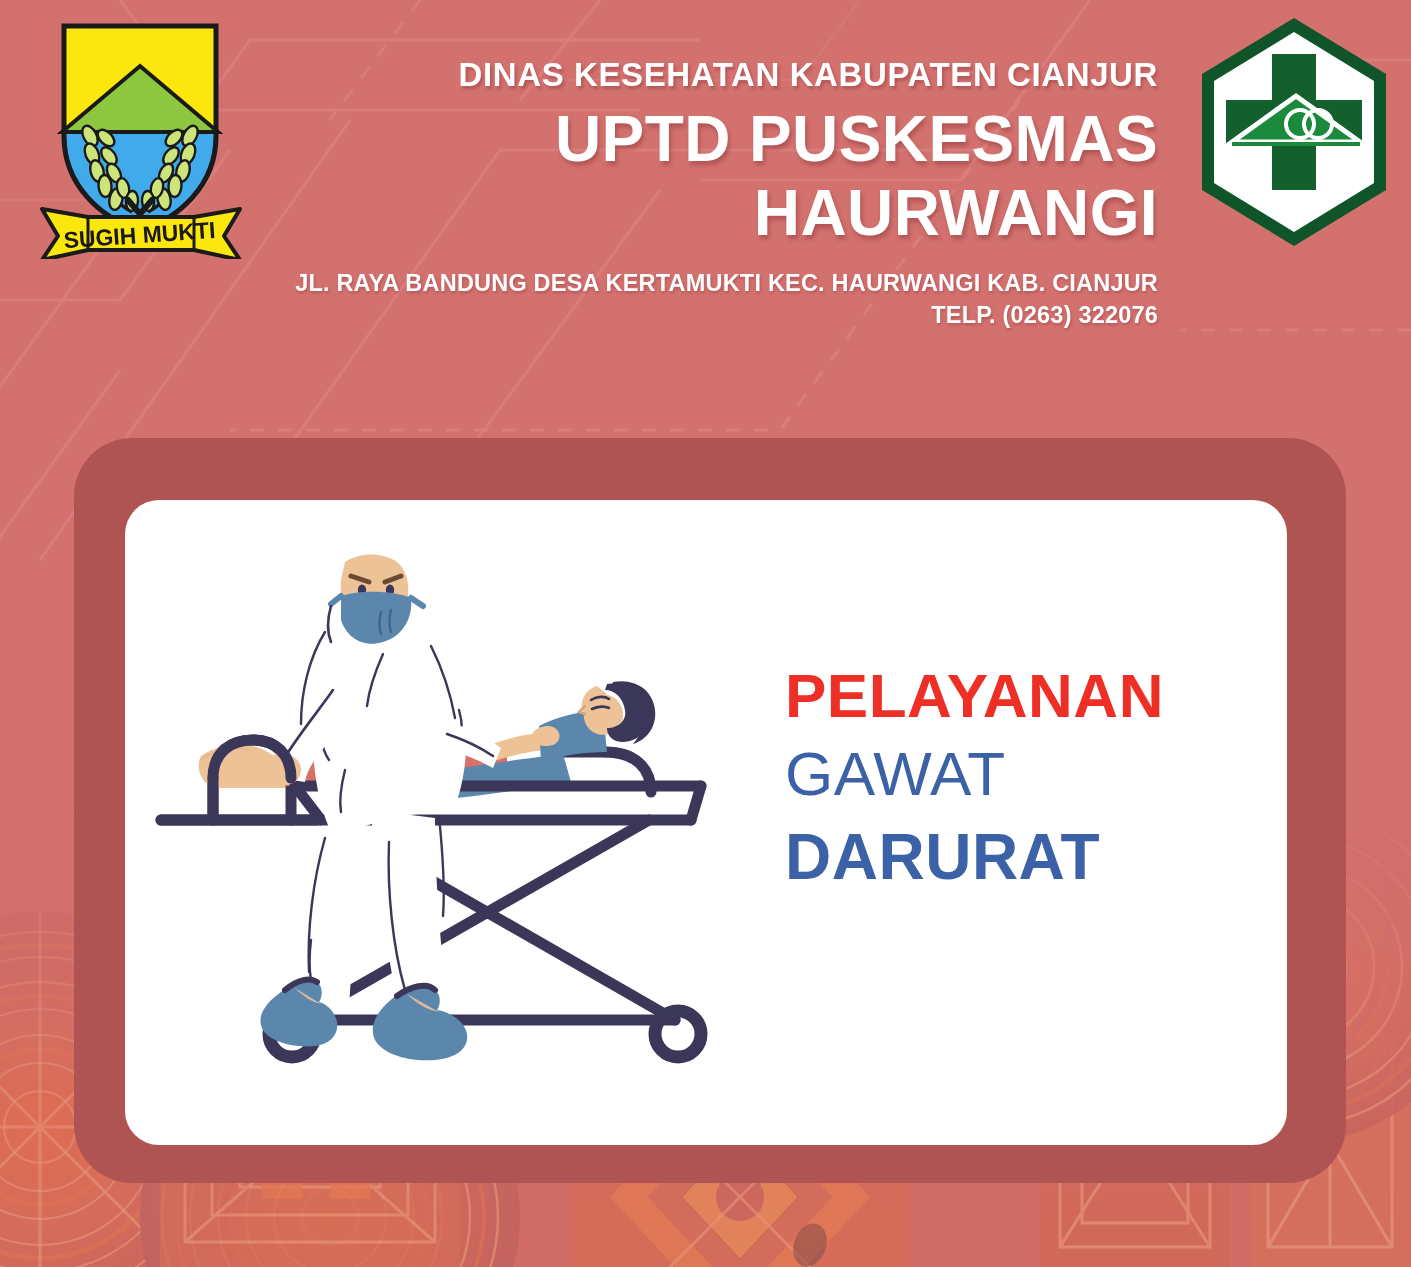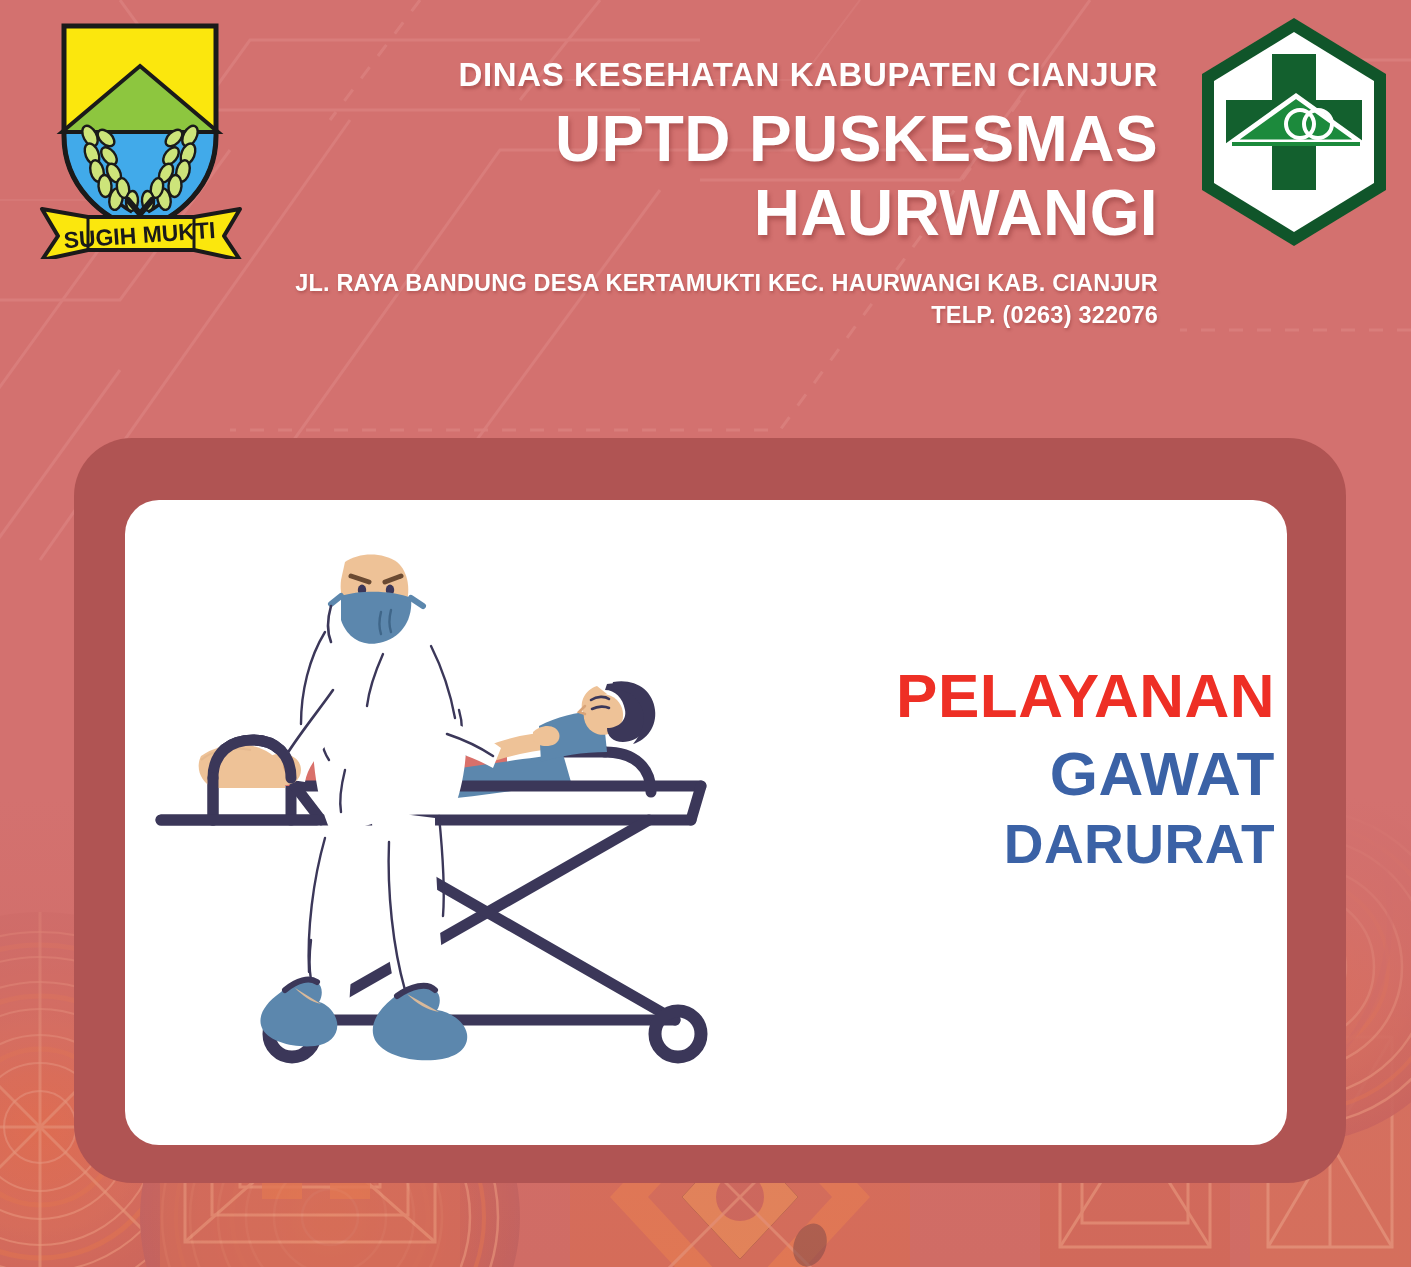--- a/index.html
+++ b/index.html
@@ -48,34 +48,34 @@
     position:absolute;left:74px;top:438px;width:1272px;height:745px;
     background:#b05453;border-radius:58px;
   }
   .card-inner{
     position:absolute;left:125px;top:500px;width:1162px;height:645px;
     background:#ffffff;border-radius:34px;overflow:hidden;
   }
 
   .illus{position:absolute;left:10px;top:20px;width:600px;height:610px;}
   .headline{
-    position:absolute;left:660px;top:165px;width:490px;text-align:right;
+    position:absolute;left:660px;top:165px;width:490px;text-align:left;
     line-height:1.0;
   }
   .h-red{
     font-size:62px;font-weight:bold;color:#ee2f25;letter-spacing:.5px;
     display:block;
   }
   .h-blue1{
-    font-size:62px;font-weight:bold;color:#3b62a6;letter-spacing:.5px;
+    font-size:62px;font-weight:normal;color:#3b62a6;letter-spacing:.5px;
     display:block;margin-top:16px;
   }
   .h-blue2{
-    font-size:55px;font-weight:bold;color:#3b62a6;letter-spacing:.5px;
-    display:block;margin-top:12px;
+    font-size:64px;font-weight:bold;color:#3b62a6;letter-spacing:.5px;
+    display:block;margin-top:20px;
   }
 </style>
 </head>
 <body>
 
 <div class="stage">
 
   <div class="bg-base"></div>
 
   <svg class="bg-lines" viewBox="0 0 1411 1267" preserveAspectRatio="none">

